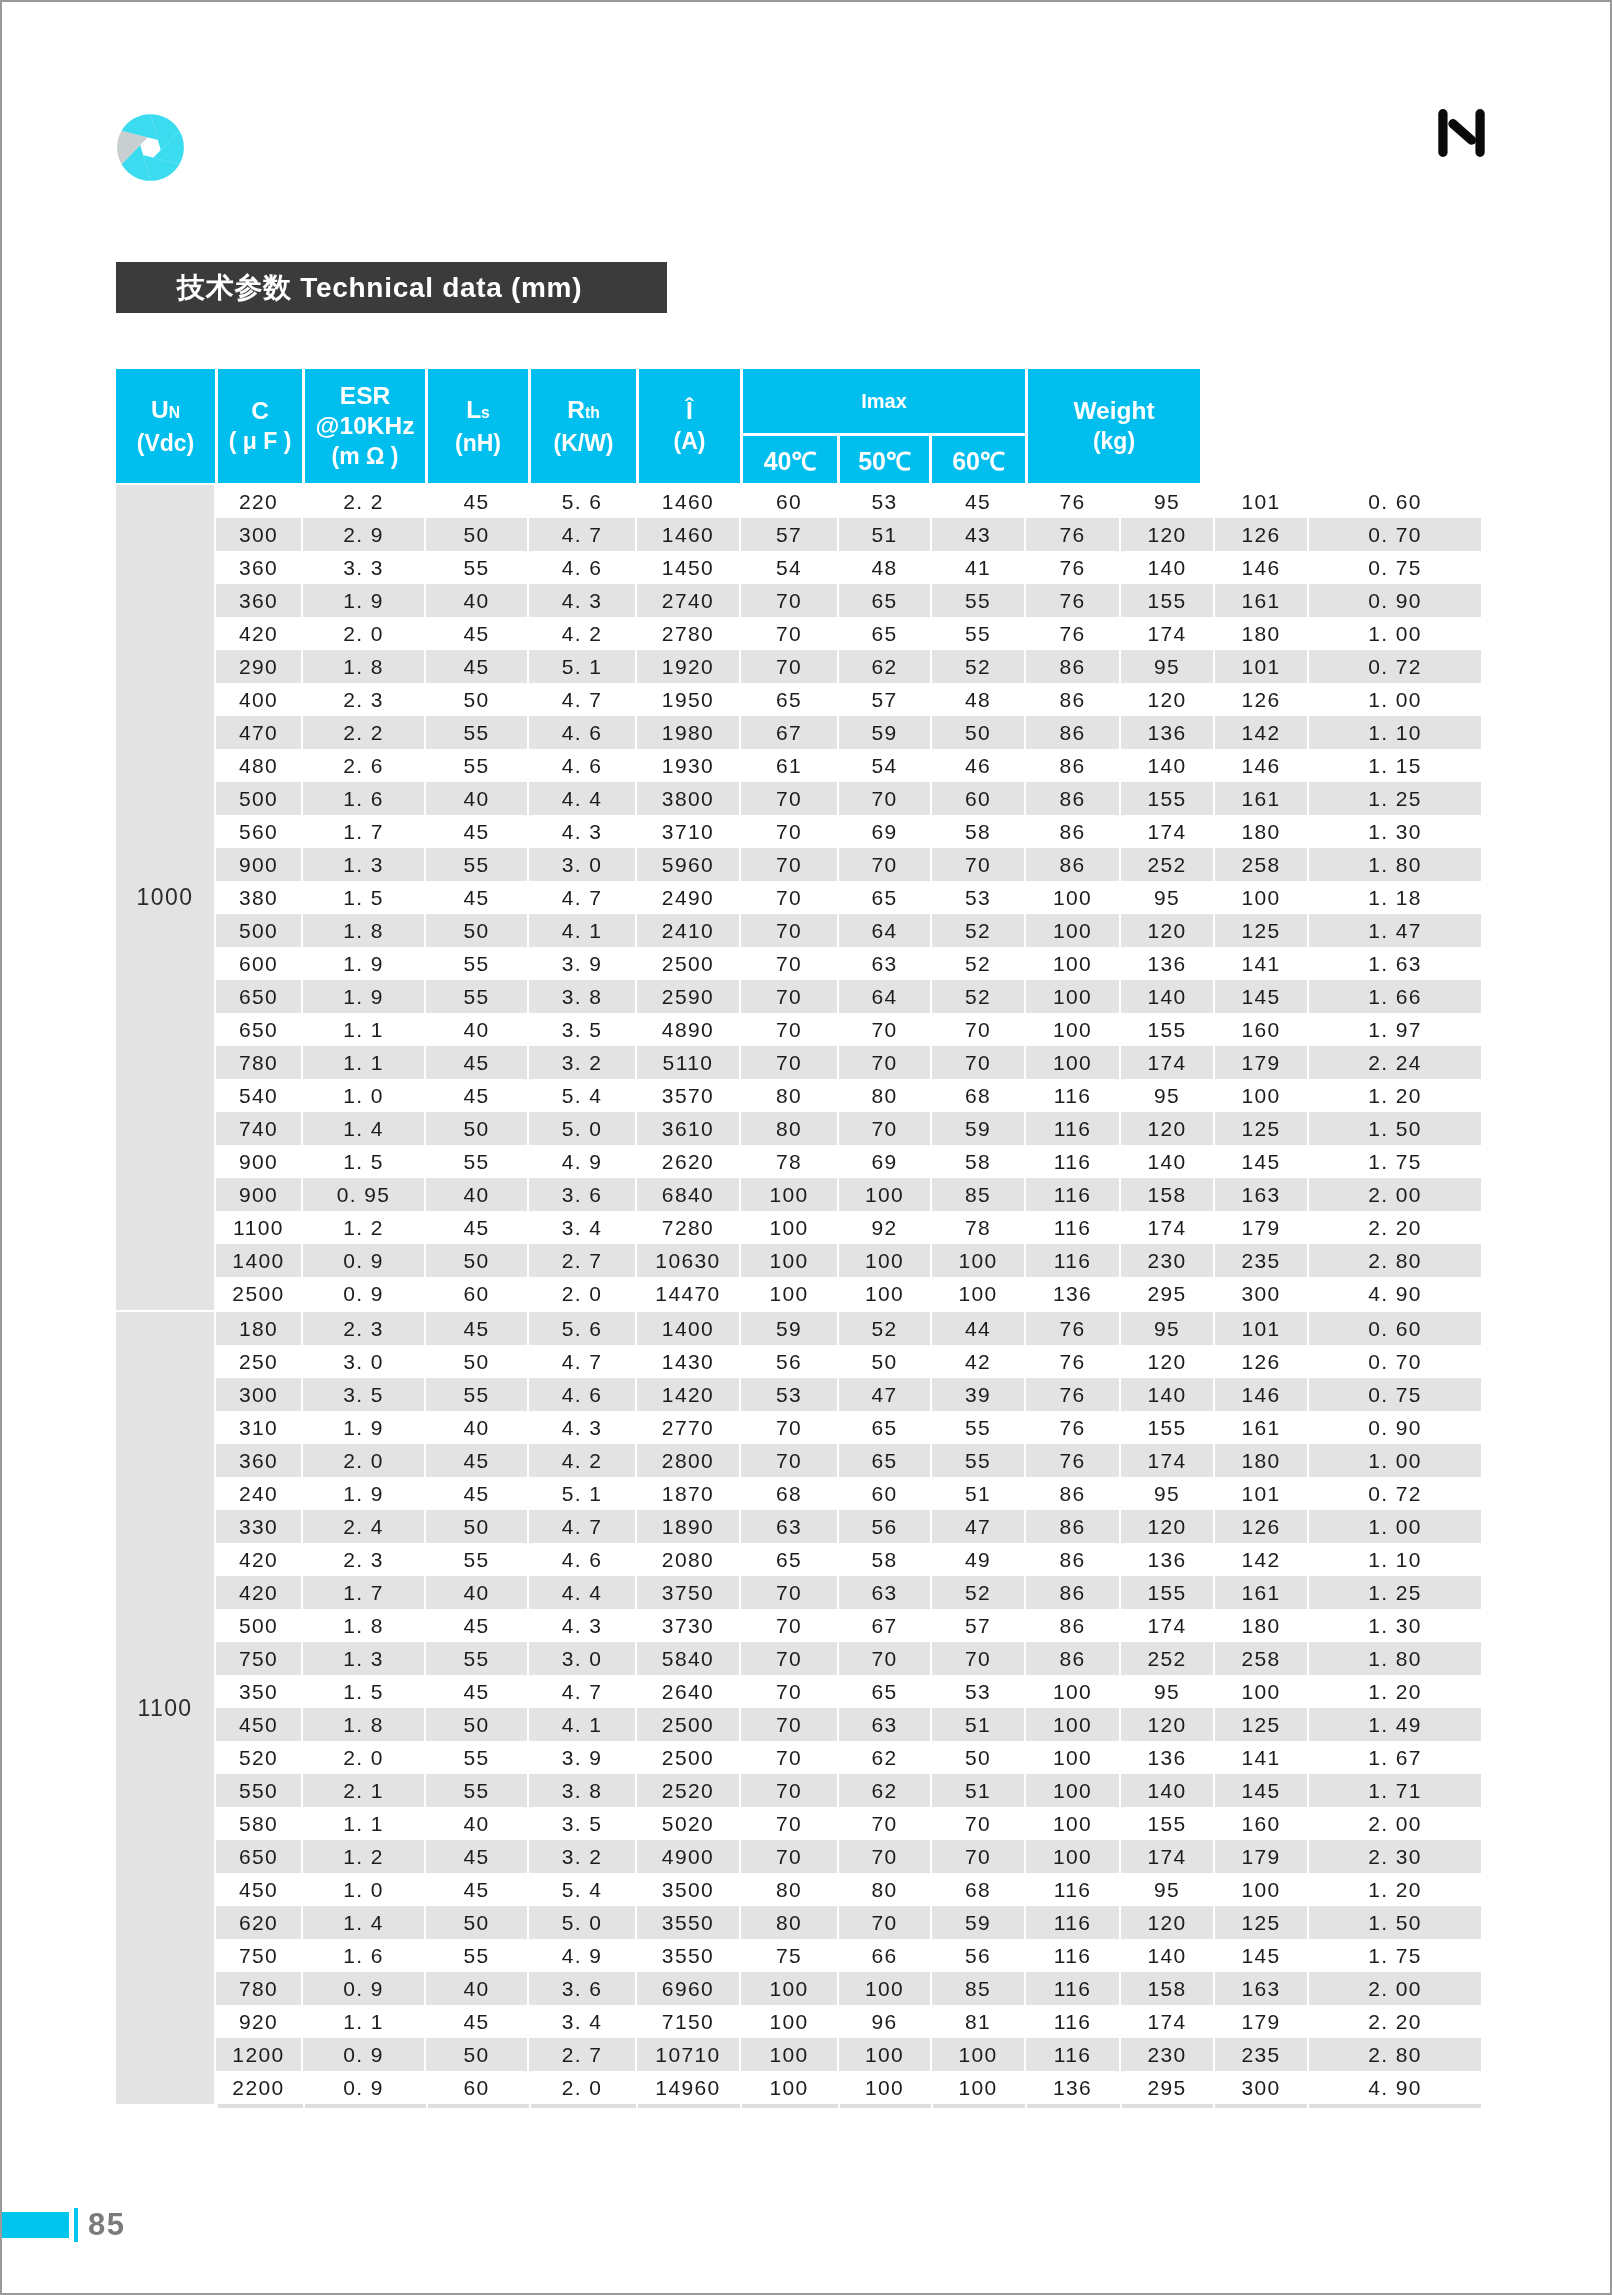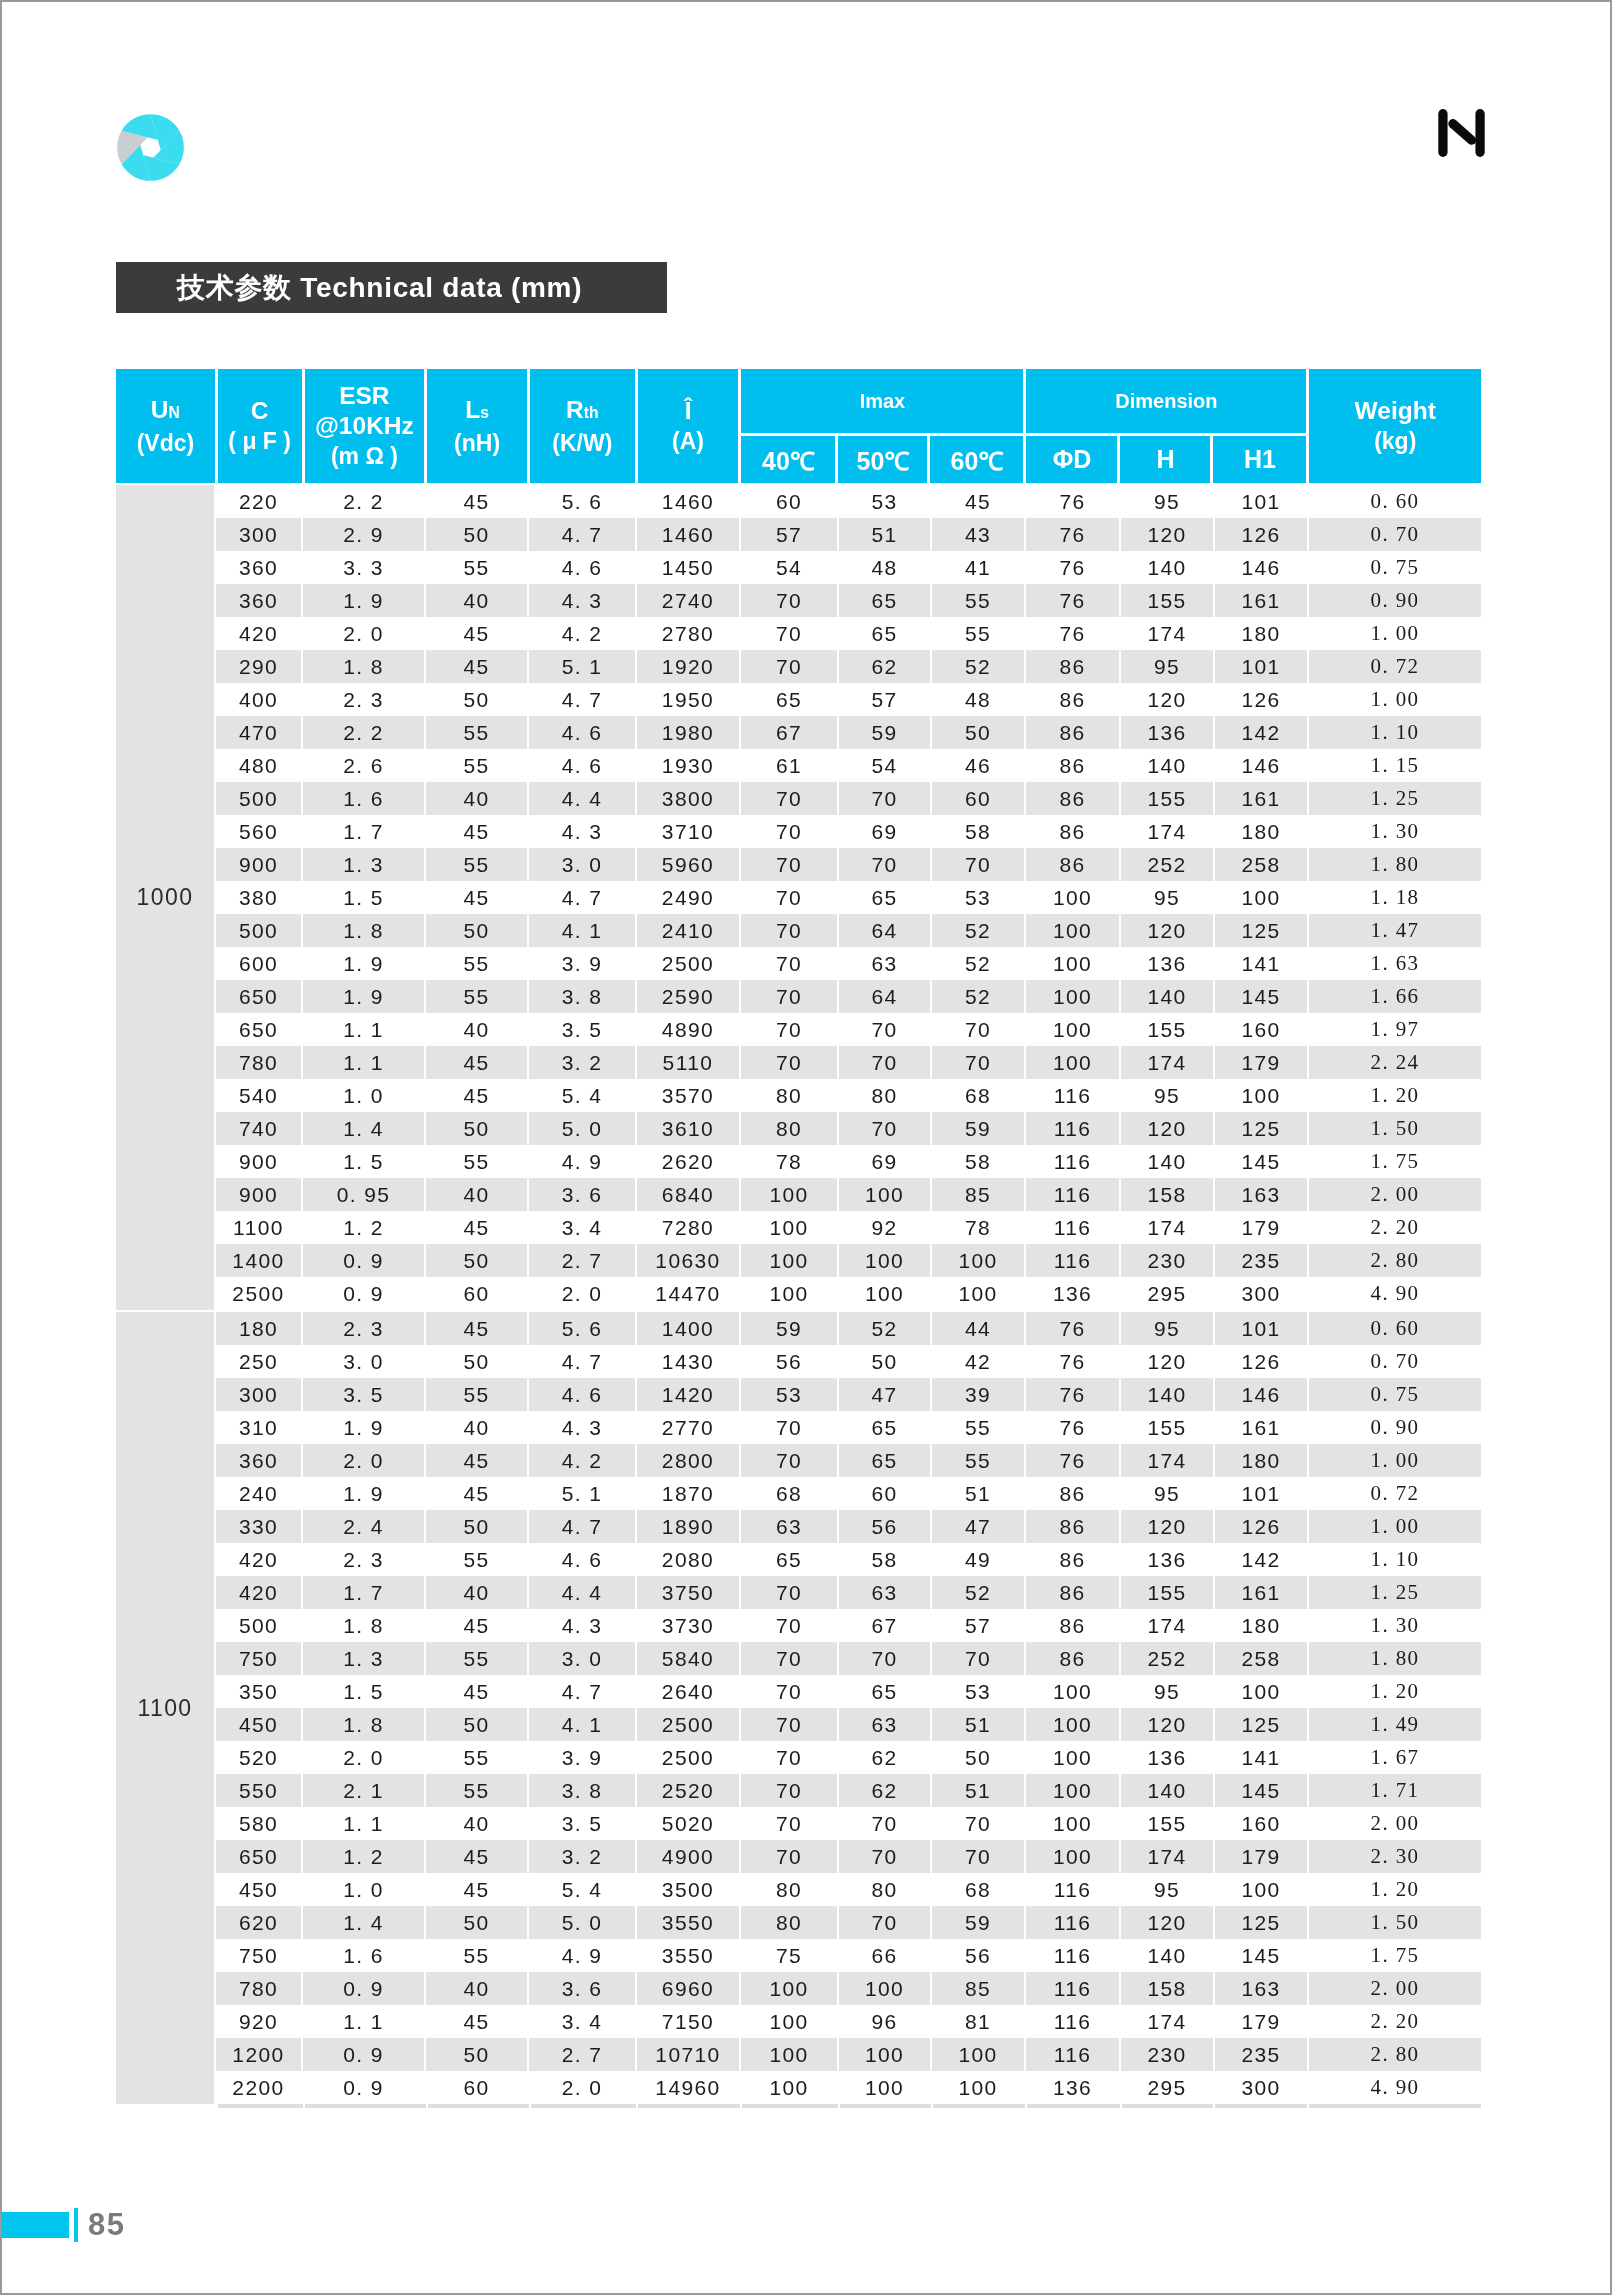--- a/index.html
+++ b/index.html
@@ -56,21 +56,21 @@
     display:flex; align-items:center; justify-content:center;
     font-size:23px; color:#2b2b2b; letter-spacing:1.4px;
   }
   .rows{flex:1;}
   .trow{display:flex; height:33px;}
   .tcell{
     box-sizing:border-box; border-right:2.7px solid #fff;
     display:flex; align-items:center; justify-content:center;
     font-size:21px; color:#1c1c1c; letter-spacing:1.4px; white-space:pre;
   }
-  .tcell:last-child{border-right:none;font-family:Liberation Serif, serif;}
+  .tcell:last-child{border-right:none;}
   .trow.alt .tcell{background:#e3e3e3;}
   .bottom-strip{display:flex; height:4.1px; margin-left:102px;}
   .bstrip-cell{box-sizing:border-box; border-right:2.7px solid #fff; background:#dedede;}
   .bstrip-cell:last-child{border-right:none;}
   
   .footer-bar{position:absolute; left:0px; top:2210px; width:67px; height:26px; background:#00c6ee;}
   .footer-tick{position:absolute; left:72px; top:2206px; width:4.1px; height:34px; background:#00c6ee;}
   .page-num{
     position:absolute; left:86px; top:2204px; height:37px; display:flex; align-items:center;
     font-size:31px; font-weight:bold; color:#7b7b7b; letter-spacing:1.4px;
@@ -134,28 +134,20 @@
         <div class="l unit">(A)</div>
       </div>
       <div class="hgroup" style="width:285px">
         <div class="hgroup-label">Imax</div>
         <div class="hgroup-subs">
           <div class="hsub" style="width:98px">40℃</div>
           <div class="hsub" style="width:93px">50℃</div>
           <div class="hsub" style="width:94px">60℃</div>
         </div>
       </div>
-      <div class="hgroup" style="width:283px">
-        <div class="hgroup-label">Dimension</div>
-        <div class="hgroup-subs">
-          <div class="hsub" style="width:95px">ΦD</div>
-          <div class="hsub" style="width:94px">H</div>
-          <div class="hsub" style="width:94px">H1</div>
-        </div>
-      </div>
       <div class="hcell last" style="width:172px">
         <div class="l">Weight</div>
         <div class="l unit">(kg)</div>
       </div>
     </div>
     <div class="tbody" id="tbody">
         <div class="vgroup">
           <div class="un-cell" style="width: 102px;">1000</div>
           <div class="rows">
             <div class="trow">

